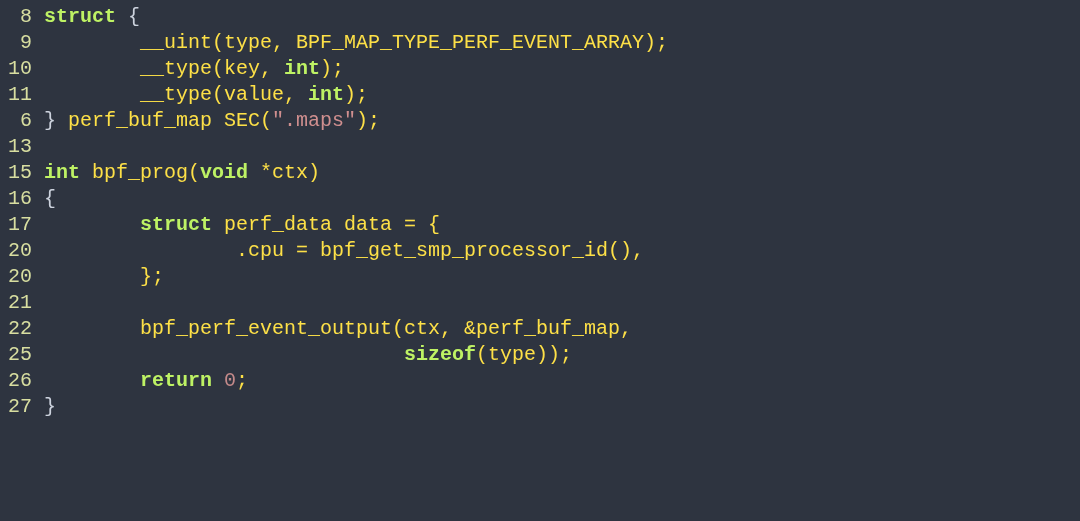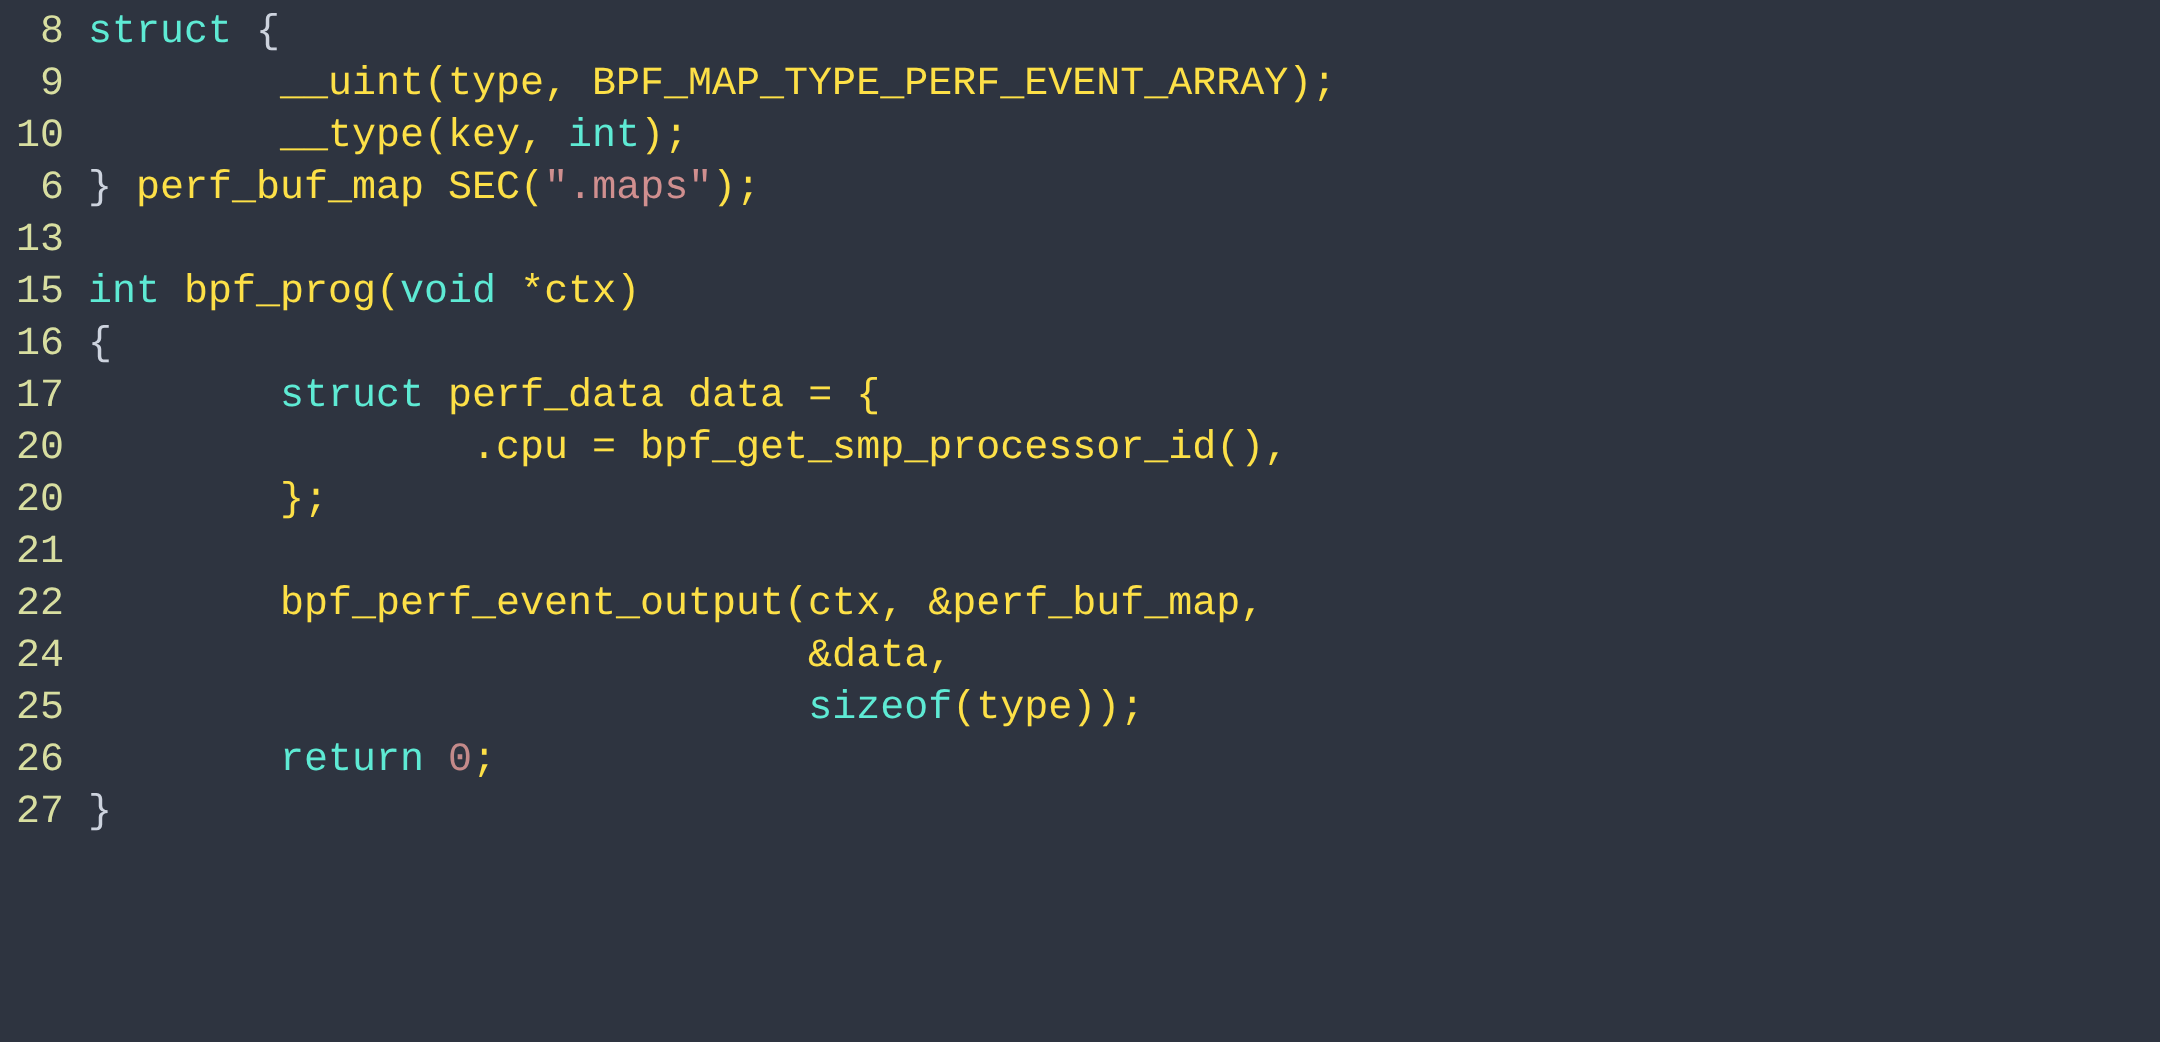--- a/index.html
+++ b/index.html
@@ -20,39 +20,39 @@
     }
     .lineno {
       color: #d8dea0;
       width: 44px;
       text-align: right;
       padding-right: 12px;
       user-select: none;
       flex-shrink: 0;
     }
     .code { color: #cdd3de; }
-    .kw   { color: #5eead4; }   
+    .kw   { color: #bef264; font-weight: bold; }   
     .str  { color: #d08f8f; }   
     .num  { color: #c48a8a; }   
     .id   { color: #fde047; }   
     .punc { color: #cdd3de; }
   </style>
 </head>
 <body>
 
 <div class="code-container" id="code-block">
     <div class="line"><span class="lineno">8</span><span class="code"><span class="kw">struct</span><span class="punc"> {</span></span></div>
     <div class="line"><span class="lineno">9</span><span class="code"><span class="id">        __uint(type, BPF_MAP_TYPE_PERF_EVENT_ARRAY);</span></span></div>
     <div class="line"><span class="lineno">10</span><span class="code"><span class="id">        __type(key, </span><span class="kw">int</span><span class="id">);</span></span></div>
+    <div class="line"><span class="lineno">11</span><span class="code"><span class="id">        __type(value, </span><span class="kw">int</span><span class="id">);</span></span></div>
     <div class="line"><span class="lineno">6</span><span class="code"><span class="punc">} </span><span class="id">perf_buf_map SEC(</span><span class="str">".maps"</span><span class="id">);</span></span></div>
     <div class="line"><span class="lineno">13</span><span class="code"><span class="id"></span></span></div>
     <div class="line"><span class="lineno">15</span><span class="code"><span class="kw">int</span><span class="id"> bpf_prog(</span><span class="kw">void</span><span class="id"> *ctx)</span></span></div>
     <div class="line"><span class="lineno">16</span><span class="code"><span class="punc">{</span></span></div>
     <div class="line"><span class="lineno">17</span><span class="code"><span class="id">        </span><span class="kw">struct</span><span class="id"> perf_data data = {</span></span></div>
     <div class="line"><span class="lineno">20</span><span class="code"><span class="id">                .cpu = bpf_get_smp_processor_id(),</span></span></div>
     <div class="line"><span class="lineno">20</span><span class="code"><span class="id">        };</span></span></div>
     <div class="line"><span class="lineno">21</span><span class="code"><span class="id"></span></span></div>
     <div class="line"><span class="lineno">22</span><span class="code"><span class="id">        bpf_perf_event_output(ctx, &amp;perf_buf_map,</span></span></div>
-    <div class="line"><span class="lineno">24</span><span class="code"><span class="id">                              &amp;data,</span></span></div>
     <div class="line"><span class="lineno">25</span><span class="code"><span class="id">                              </span><span class="kw">sizeof</span><span class="id">(type));</span></span></div>
     <div class="line"><span class="lineno">26</span><span class="code"><span class="id">        </span><span class="kw">return</span><span class="id"> </span><span class="num">0</span><span class="id">;</span></span></div>
     <div class="line"><span class="lineno">27</span><span class="code"><span class="punc">}</span></span></div>
   </div>
 
 </body></html>

